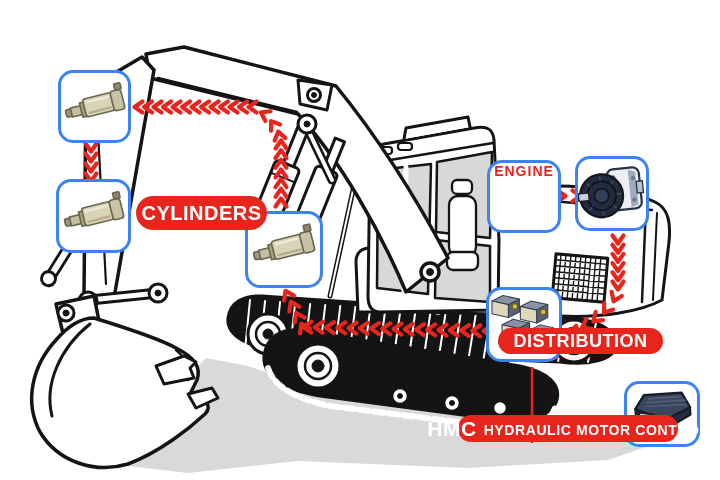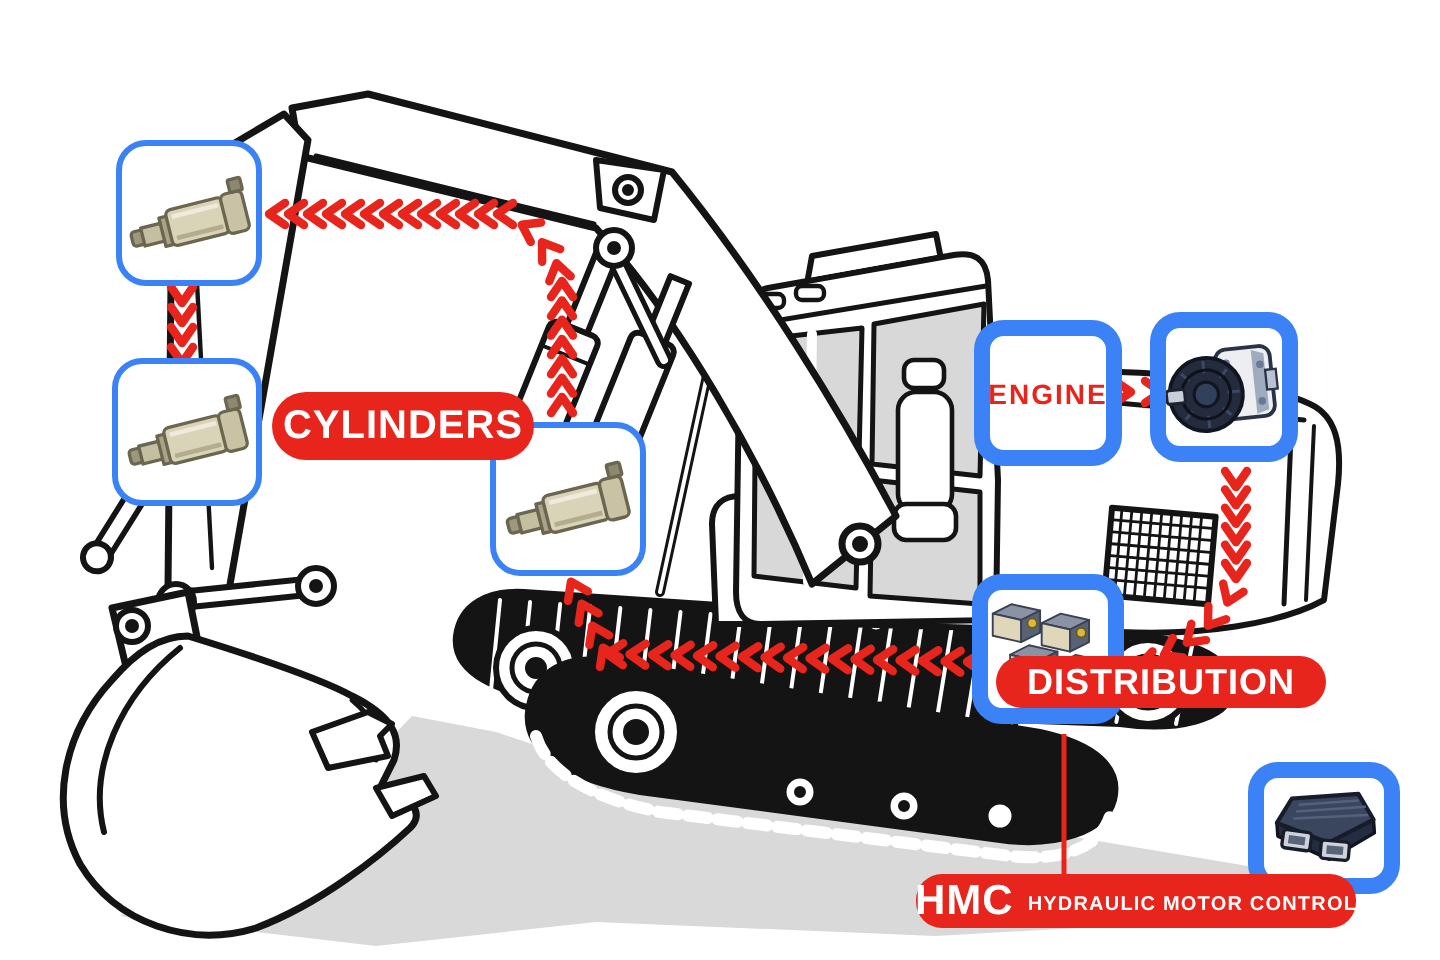--- a/index.html
+++ b/index.html
@@ -1,33 +1,33 @@
 <!DOCTYPE html>
 <html><head>
 <meta charset="utf-8">
 <style>
   html,body{margin:0;padding:0;background:#fff;}
   .stage{position:relative;width:720px;height:480px;background:#ffffff;overflow:hidden;
          font-family:"Liberation Sans", sans-serif;}
   .stage svg{display:block;}
   .art{position:absolute;left:0;top:0;}
   
-  .cbox{position:absolute;background:#ffffff;border:8px solid #3b82f6;border-radius:15px;
-        box-sizing:border-box;display:flex;align-items:center;justify-content:center;}
+  .cbox{position:absolute;background:#ffffff;border:3px solid #3b82f6;border-radius:15px;
+        box-sizing:border-box;display:flex;justify-content:center;}
   .cbox.thin{border-width:3px;}
   
   .pill{position:absolute;background:#e8251c;border-radius:15px;color:#ffffff;
         display:flex;align-items:center;justify-content:center;box-sizing:border-box;
         font-weight:700;letter-spacing:.5px;white-space:nowrap;}
   .engine-text{color:#e8251c;font-weight:700;font-size:14px;letter-spacing:1px;}
   .lbl-cyl{font-size:20px;}
   .lbl-pump{font-size:20px;letter-spacing:1px;}
   .lbl-dist{font-size:18px;}
   .lbl-hmc-abbr{font-size:21px;letter-spacing:.5px;margin-right:7px;}
-  .lbl-hmc-full{font-size:10px;letter-spacing:.6px;padding-top:3px;}
+  .lbl-hmc-full{font-size:14px;letter-spacing:.6px;padding-top:3px;}
 </style>
 </head>
 <body>
 
 <div class="stage">
 
   <svg class="art" width="720" height="480" viewBox="0 0 720 480">
     <defs>
       <path id="chev" d="M-4.5,-5.5 L3.5,0 L-4.5,5.5" fill="none" stroke="#e8251c" stroke-width="4.2" stroke-linecap="round" stroke-linejoin="round"></path>
     </defs>
@@ -370,18 +370,18 @@
           <rect x="3.5" y="3" width="10" height="5" fill="#5a6478"></rect>
         </g>
         <g transform="translate(34,36) rotate(9)">
           <rect width="17" height="11" rx="2" fill="#cdd2db" stroke="#161c29" stroke-width="2"></rect>
           <rect x="3.5" y="3" width="10" height="5" fill="#5a6478"></rect>
         </g>
       </g>
     </svg>
   </div>
 
-  <div class="pill" style="left:458px;top:437px;width:220px;height:27px;border-radius:13px">
+  <div class="pill" style="left:458px;top:415px;width:220px;height:27px;border-radius:13px">
     <span class="lbl-hmc-abbr">HMC</span>
     <span class="lbl-hmc-full">HYDRAULIC MOTOR CONTROL</span>
   </div>
 
 </div>
 
 </body></html>

